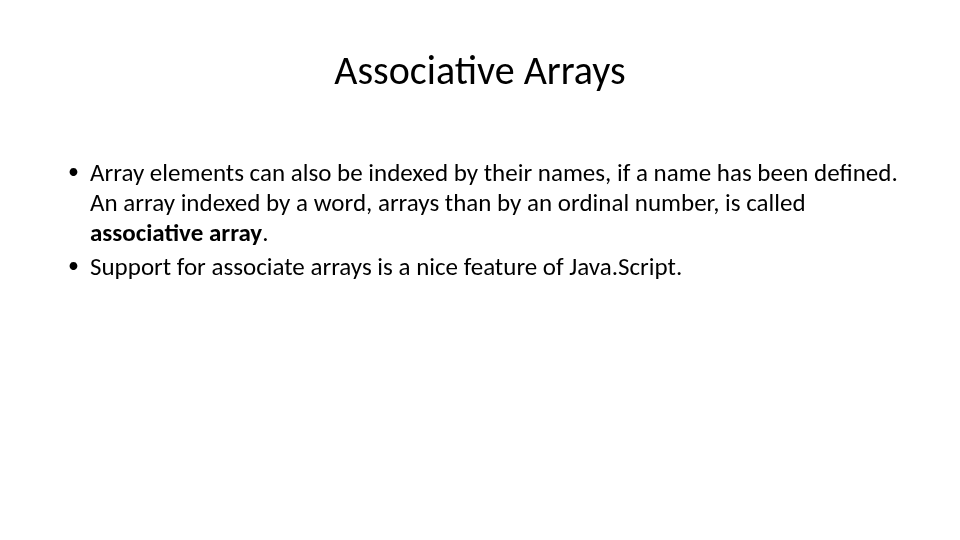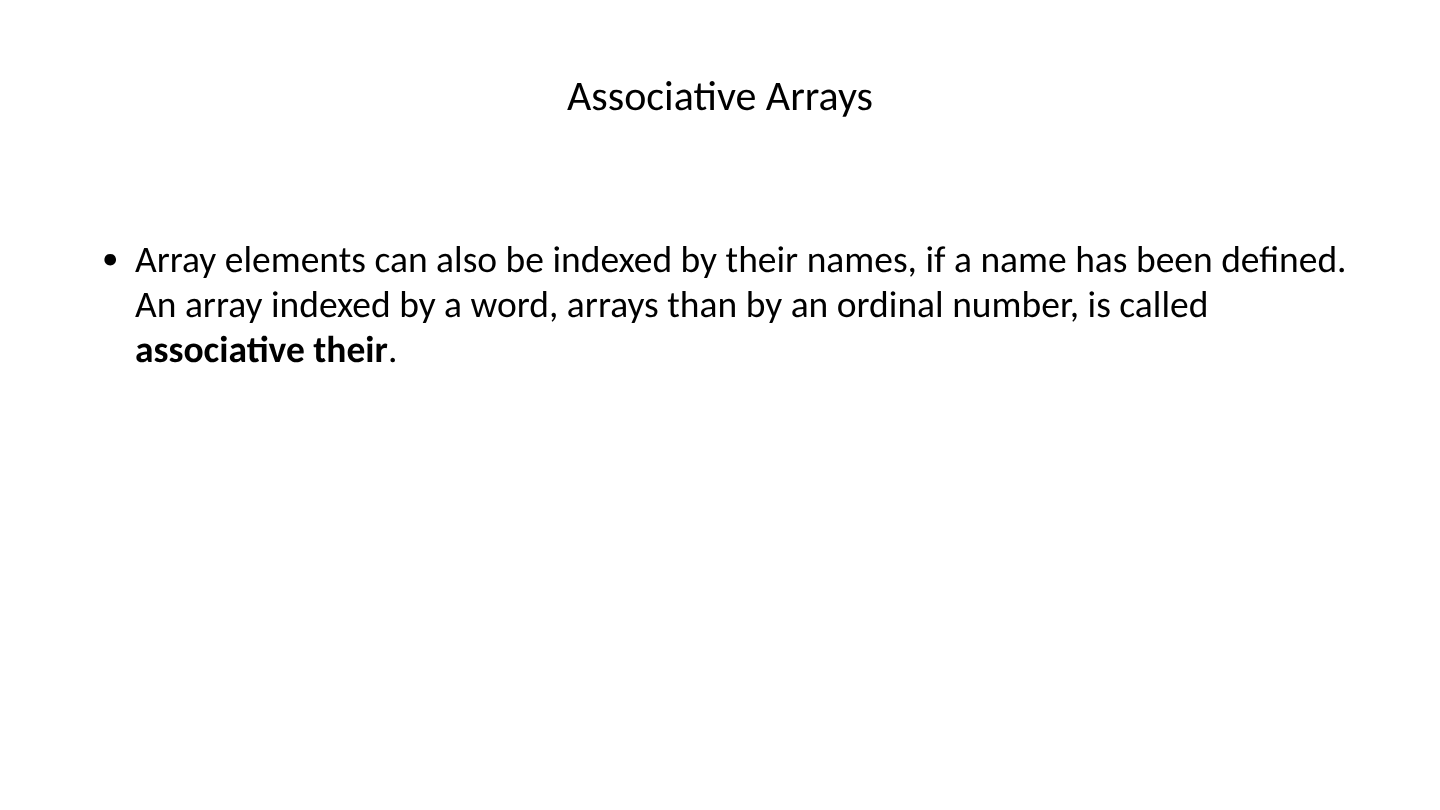--- a/index.html
+++ b/index.html
@@ -16,21 +16,21 @@
     height: 540px;
     position: relative;
     box-sizing: border-box;
   }
   .title {
     position: absolute;
     top: 46px;
     left: 0;
     width: 100%;
     text-align: center;
-    font-size: 28px;
+    font-size: 40px;
     font-weight: 400;
     font-family: "Calibri Light", Calibri, "Segoe UI", Arial, sans-serif;
     color: #000000;
   }
   .body {
     position: absolute;
     top: 158px;
     left: 66px;
     right: 60px;
     font-size: 25px;
@@ -60,17 +60,20 @@
   }
 </style>
 </head>
 <body>
 
 <div class="slide">
   <div class="title">Associative Arrays</div>
   <div class="body">
     <ul>
       <li>
-        <span>Array elements can also be indexed by their names, if a name has been defined. An array indexed by a word, arrays than by an ordinal number, is called </span><span class="bold">associative their</span><span>.</span>
+        <span>Array elements can also be indexed by their names, if a name has been defined. An array indexed by a word, arrays than by an ordinal number, is called </span><span class="bold">associative array</span><span>.</span>
+      </li>
+      <li>
+        <span>Support for associate arrays is a nice feature of Java.Script.</span><span class="bold"></span><span></span>
       </li>
     </ul>
   </div>
 </div>
 
 </body></html>

